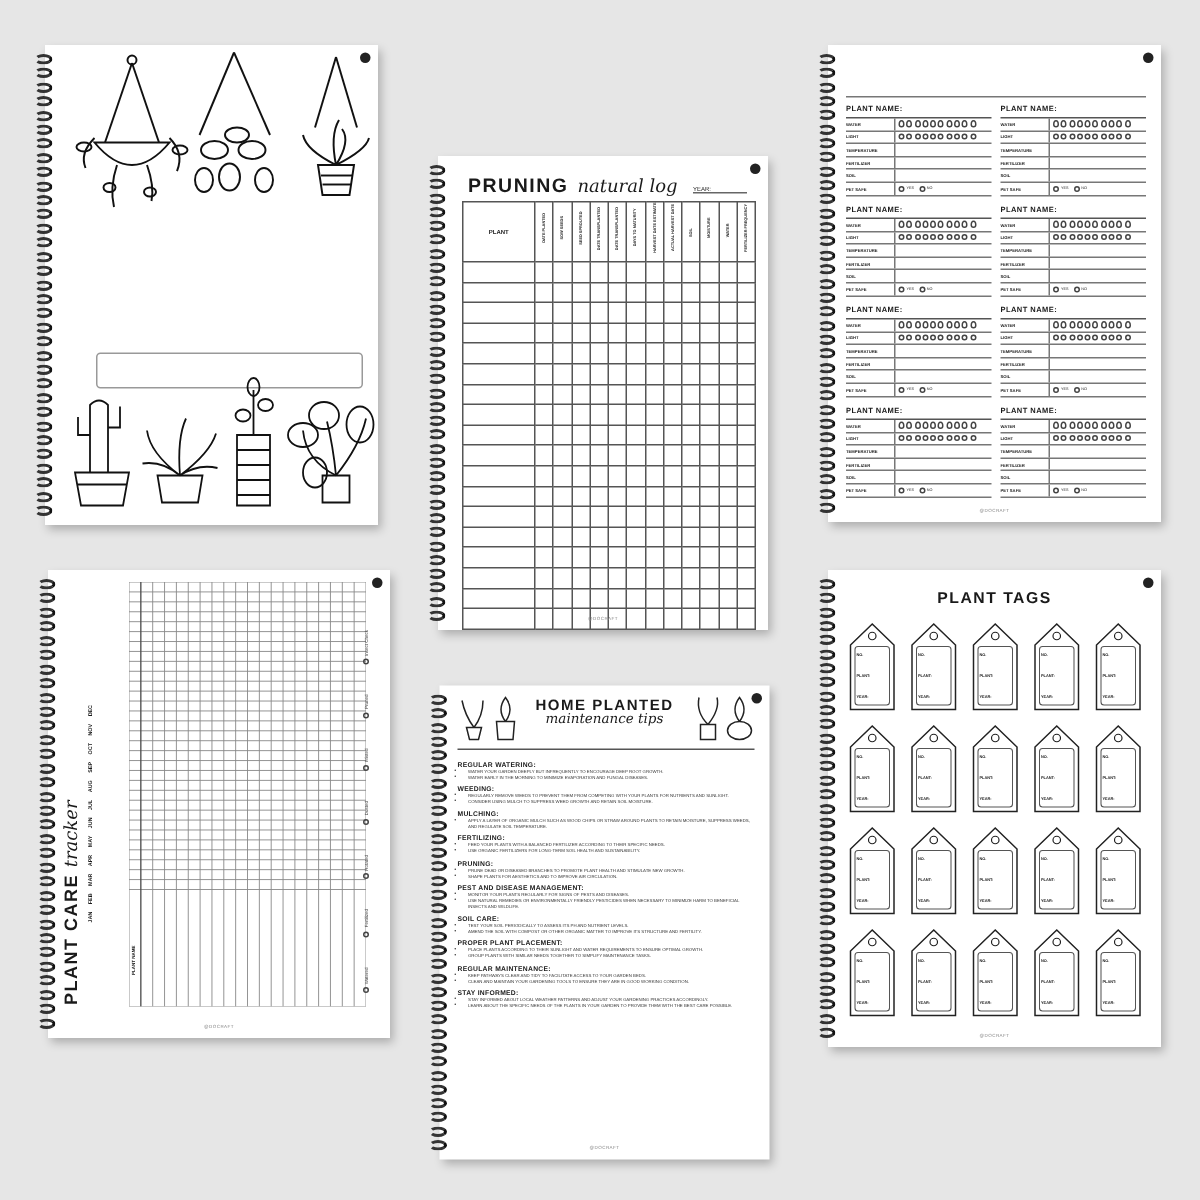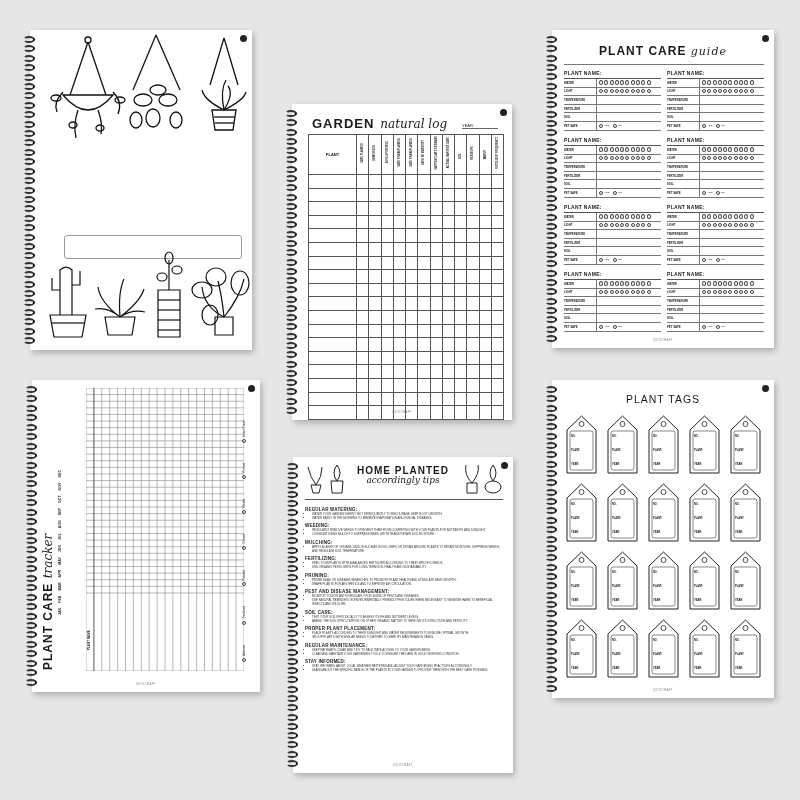--- a/index.html
+++ b/index.html
@@ -43,21 +43,21 @@
 
   
   .tips-head { position: absolute; left: 0; right: 0; top: 8px; text-align: center; }
   .tips-head b { display: block; font-size: 10px; letter-spacing: 1px; }
   .tips-head i { display: block; font-family: "DejaVu Serif", serif; font-size: 9px; margin-top: -1px; }
   .tips-body { position: absolute; left: 12px; right: 10px; top: 42px; border-top: 1.5px solid #555; padding-top: 3px; }
   .sec h4 { font-size: 4.5px; font-weight: bold; margin-top: 3.5px; letter-spacing: 0.2px; }
   .sec li { font-size: 2.9px; margin-left: 7px; line-height: 4px; list-style: disc; color: #333; text-transform: uppercase; }
 
   
-  .tags-title { position: absolute; top: 13px; left: 0; right: 0; text-align: center; font-size: 10.5px; font-weight: normal; letter-spacing: 1px; }
+  .tags-title { position: absolute; top: 13px; left: 0; right: 0; text-align: center; font-size: 10.5px; font-weight: bold; letter-spacing: 1px; }
   .tags-grid { position: absolute; left: 13px; top: 35px; display: grid; grid-template-columns: repeat(5, 33px); column-gap: 8px; row-gap: 8px; }
   .tag { position: relative; width: 33px; height: 60px; }
   .tag svg { position: absolute; left: 0; top: 0; }
   .tag .lines { position: absolute; left: 6px; top: 20px; font-size: 2.6px; font-weight: bold; display: flex; flex-direction: column; gap: 11px; }
 </style>
 </head>
 <body>
 
 <div class="page" id="cover" style="left:30px;top:30px;width:222px;height:320px;">
   <div class="spiral">
@@ -183,21 +183,21 @@
       <div class="coil"></div>
       <div class="coil"></div>
       <div class="coil"></div>
       <div class="coil"></div>
       <div class="coil"></div>
       <div class="coil"></div>
       <div class="coil"></div>
     </div>
   <div class="hole"></div>
   <div class="log-title">
-    <b>GARDEN</b>
+    <b>PRUNING</b>
     <i class="script">natural log</i>
   </div>
   <div class="log-year">YEAR:</div>
   <table class="grid" id="log-table" style="left:16px;top:30px;width:196px;">
       <tbody>
         <tr>
           <th style="width:48px;height:40px;font-size:4px;">PLANT</th>
           <th style="height:40px;"><span class="vhead">DATE PLANTED</span></th>
           <th style="height:40px;"><span class="vhead">SOW SEEDS</span></th>
           <th style="height:40px;"><span class="vhead">SEED SPROUTED</span></th>
@@ -516,21 +516,20 @@
       <div class="coil"></div>
       <div class="coil"></div>
       <div class="coil"></div>
       <div class="coil"></div>
       <div class="coil"></div>
       <div class="coil"></div>
       <div class="coil"></div>
       <div class="coil"></div>
     </div>
   <div class="hole"></div>
-  <div class="guide-title"><span>PLANT CARE</span> <i>guide</i></div>
   <div style="position:absolute;left:12px;right:10px;top:34px;border-top:1.5px solid #777;"></div>
   <div id="guide-cards">
       <div class="pcard" style="left: 12px; top: 40px;">
         <div class="pn">PLANT NAME:</div>
         <div class="row">
           <span class="lbl">WATER</span>
           <span class="val">
             <span class="drop"></span>
             <span class="drop"></span>
             <span class="drop"></span>
@@ -1112,21 +1111,21 @@
       <path d="M28 20 h12 l-1 12 h-10 z"></path>
         <path d="M34 20 q-6 -8 0 -16 q6 8 0 16"></path>
       <path d="M164 22 h10 v10 h-10 z"></path>
         <path d="M169 22 q-8 -8 -6 -18 M169 22 q8 -10 6 -18"></path>
       <ellipse cx="190" cy="26" rx="8" ry="6"></ellipse>
         <path d="M190 20 q-6 -8 0 -16 q6 8 0 16"></path>
     </g>
   </svg>
   <div class="tips-head">
     <b>HOME PLANTED</b>
-    <i>accordingly tips</i>
+    <i>maintenance tips</i>
   </div>
   <div class="tips-body" id="tips-body">
       <div class="sec">
         <h4>REGULAR WATERING:</h4>
         <ul>
           <li>Water your garden deeply but infrequently to encourage deep root growth.</li>
           <li>Water early in the morning to minimize evaporation and fungal diseases.</li>
         </ul>
       </div>
       <div class="sec">

